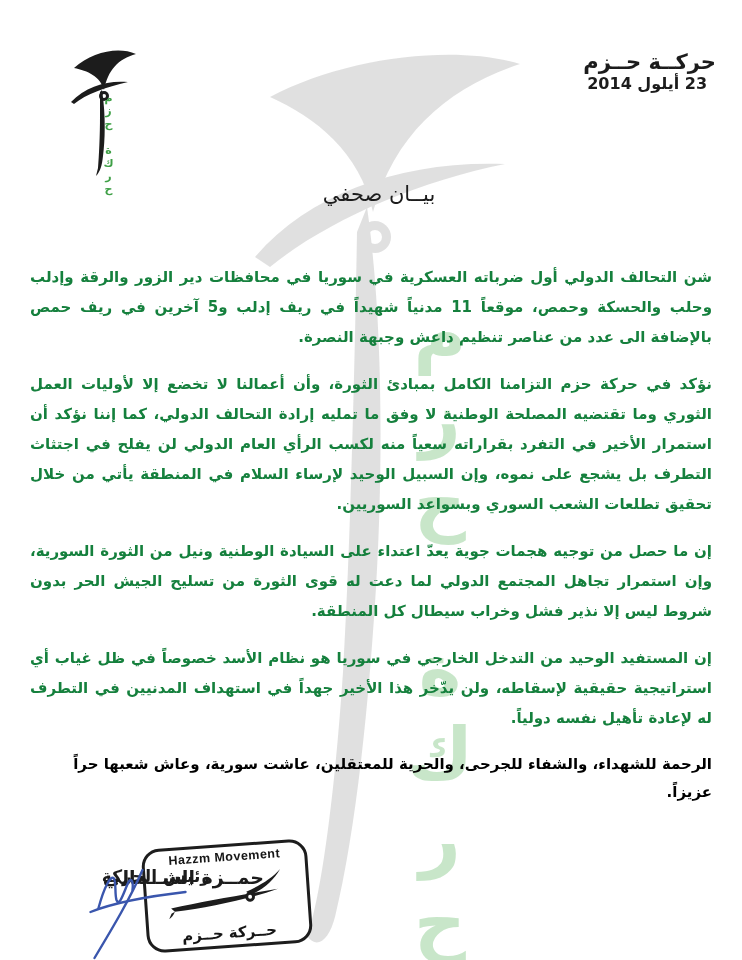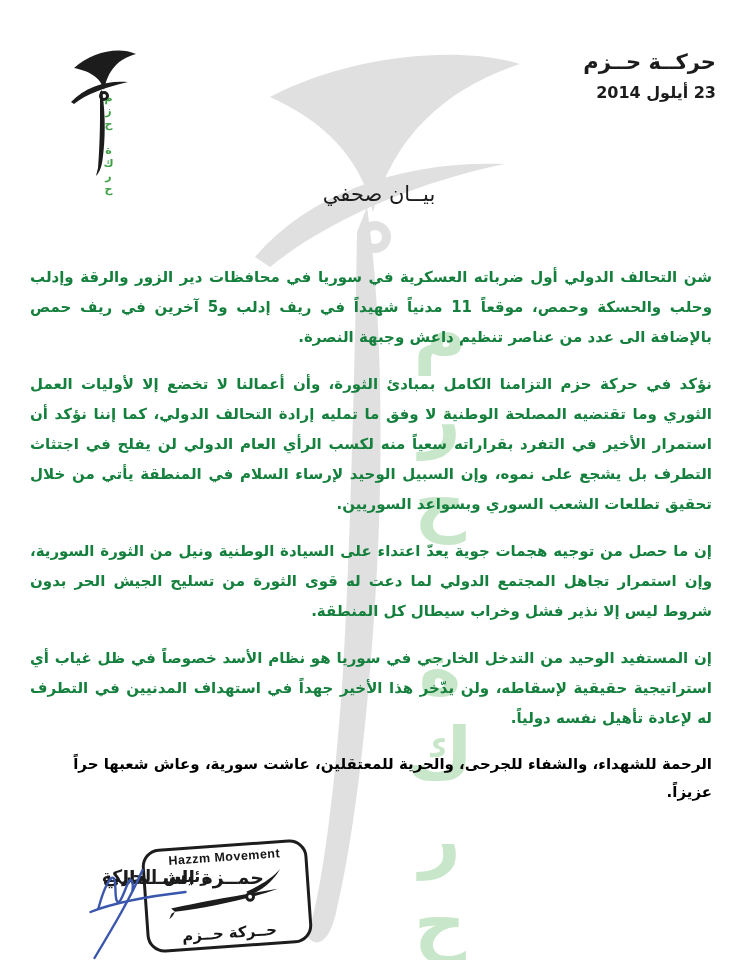--- a/index.html
+++ b/index.html
@@ -27,23 +27,23 @@
   
   .logo { position:absolute; left:66px; top:46px; width:78px; height:132px; }
   .logo svg { position:absolute; left:0; top:0; }
   .logo-vert-text {
     position:absolute; left:36px; top:46px; height:86px;
     writing-mode:vertical-rl; text-orientation:upright;
     font-size:11px; font-weight:bold; letter-spacing:2px;
     color:#3fa047; white-space:nowrap;
   }
   
-  .header-right { position:absolute; top:50px; right:26px; text-align:right; direction:rtl; }
+  .header-right { position:absolute; top:50px; right:26px; text-align:left; direction:rtl; }
   .org-name { font-size:21px; font-weight:bold; letter-spacing:.5px; }
-  .org-date { font-size:16px; font-weight:bold; margin-top:9px; padding-left:4px; }
+  .org-date { font-size:16px; font-weight:bold; padding-left:4px; }
   
   .title-line { position:absolute; top:182px; left:8px; width:100%; text-align:center;
                 font-size:21px; font-weight:normal; direction:rtl; }
   .subtitle-line { position:absolute; top:224px; left:0; width:100%; text-align:center;
                    font-size:19px; font-weight:bold; direction:rtl; }
   
   .doc-body { position:absolute; top:262px; left:30px; right:30px; direction:rtl; }
   .doc-body p {
     font-size:15px; font-weight:bold; line-height:30px;
     text-align:justify; margin-bottom:17px; color:#15803d;

